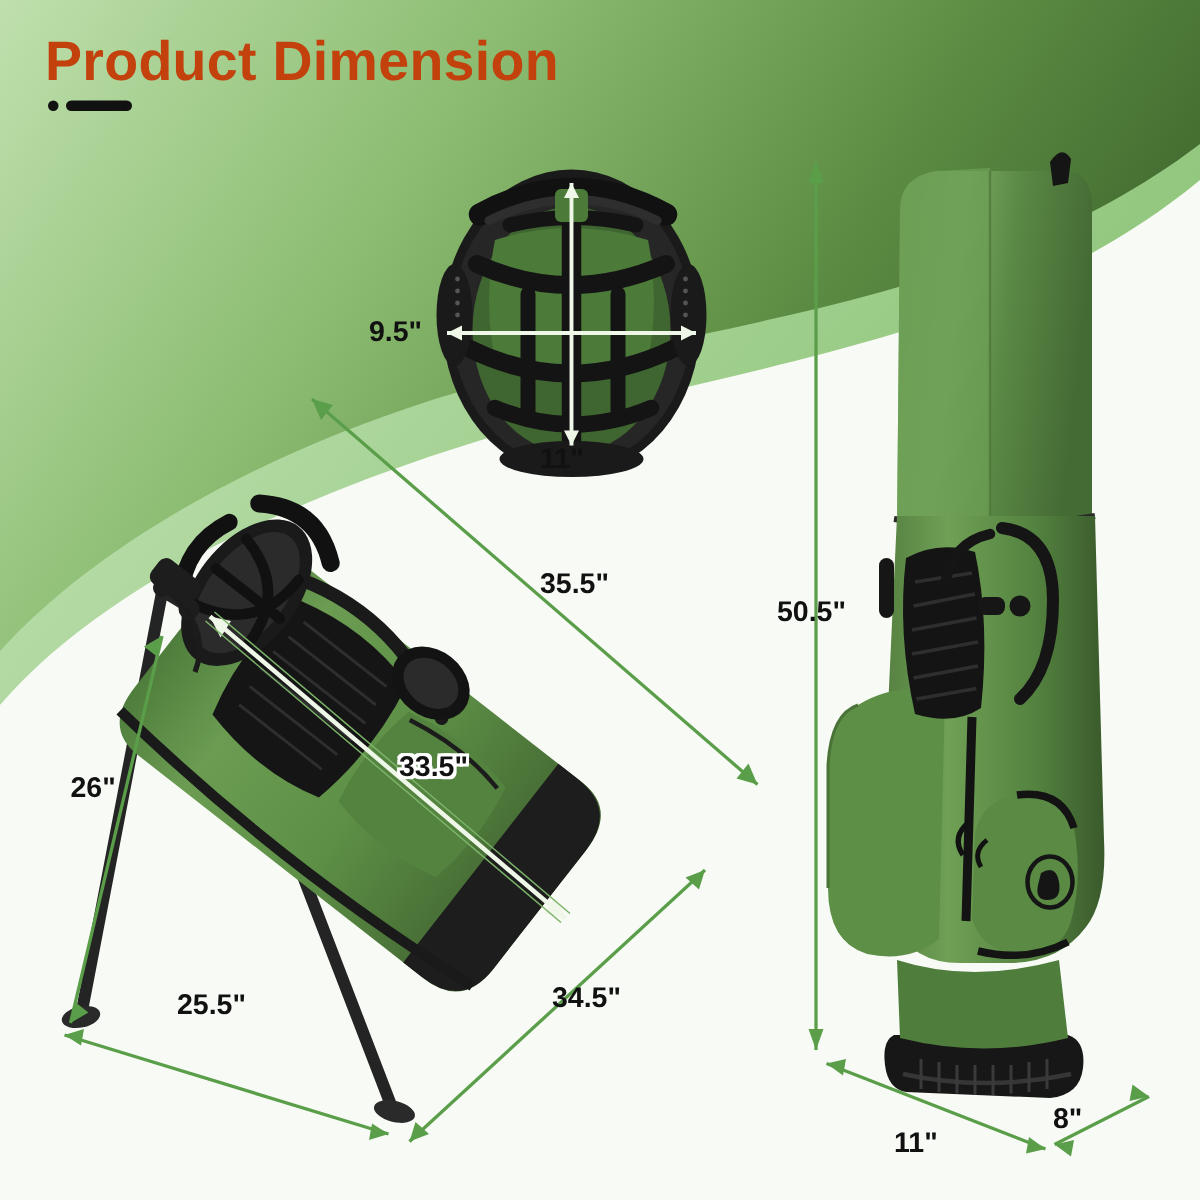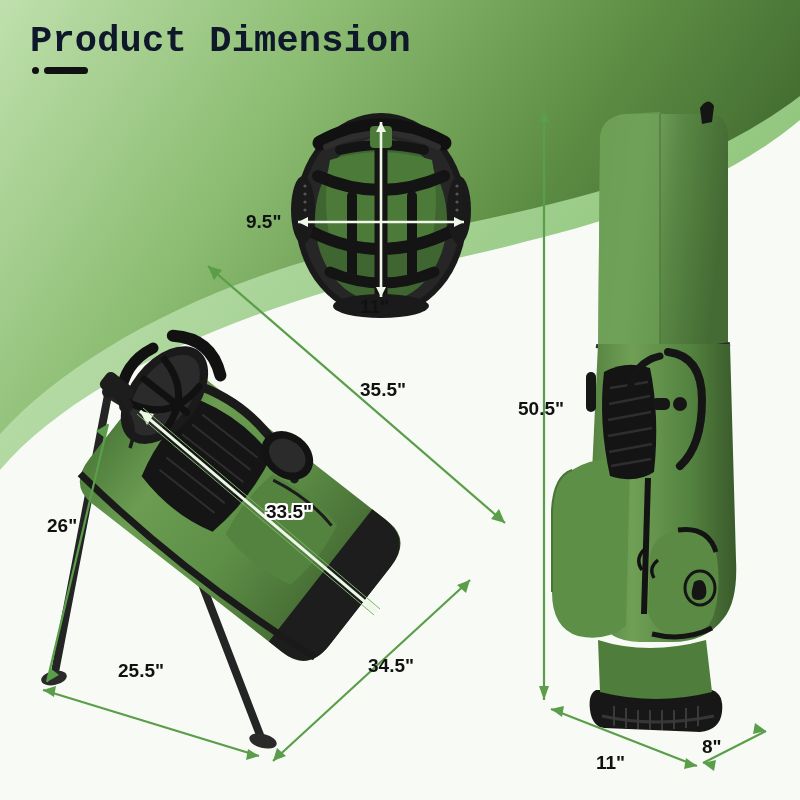--- a/index.html
+++ b/index.html
@@ -10,22 +10,22 @@
     position:relative;
   }
   #page{position:absolute;inset:0;width:800px;height:800px;overflow:hidden;background:#f8fbf5;}
 
   
   .bg-svg{position:absolute;left:0;top:0;width:800px;height:800px;}
 
   
   .title{
     position:absolute;left:30px;top:20px;
-    font-family:Liberation Mono, monospace;
-    font-weight:bold;font-size:37px;color:#0f172a;
+    font-family:Liberation Sans, sans-serif;
+    font-weight:bold;font-size:37px;color:#c2410c;
     letter-spacing:.2px;white-space:nowrap;
   }
   .accent{position:absolute;left:32px;top:66px;height:9px;display:flex;align-items:center;gap:5px;}
   .accent .dot{width:7px;height:7px;border-radius:50%;background:#111;}
   .accent .bar{width:44px;height:7px;border-radius:4px;background:#111;}
 
   
   .dim{
     position:absolute;color:#111;font-weight:bold;
     font-family:"Liberation Sans",sans-serif;

